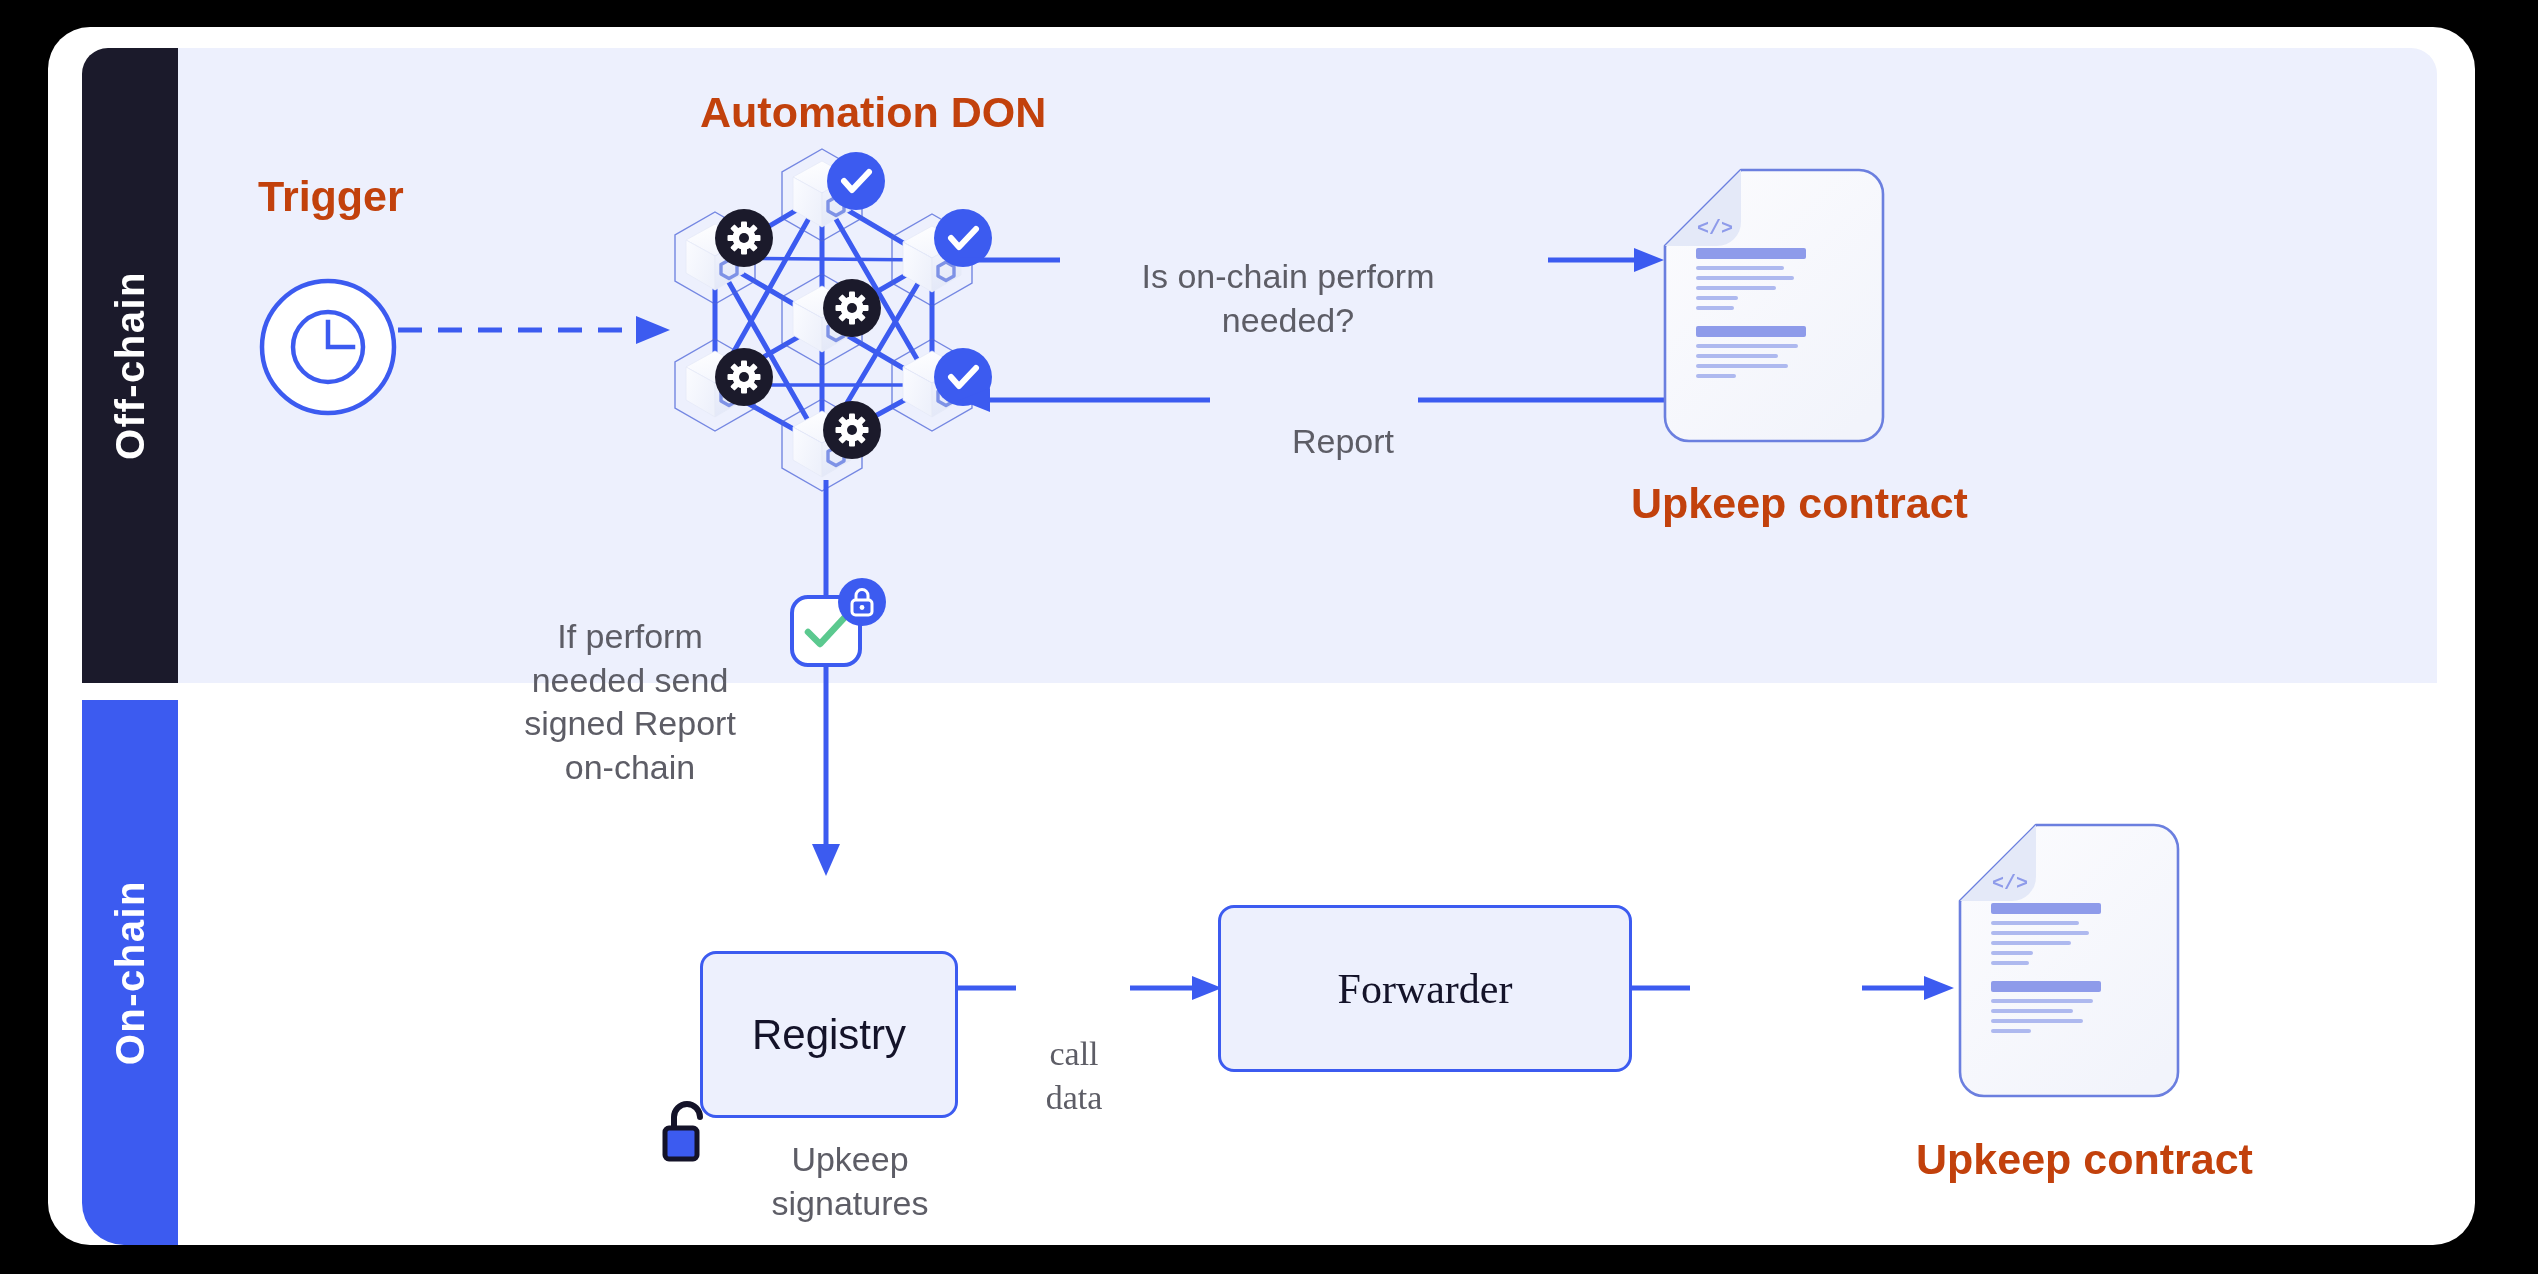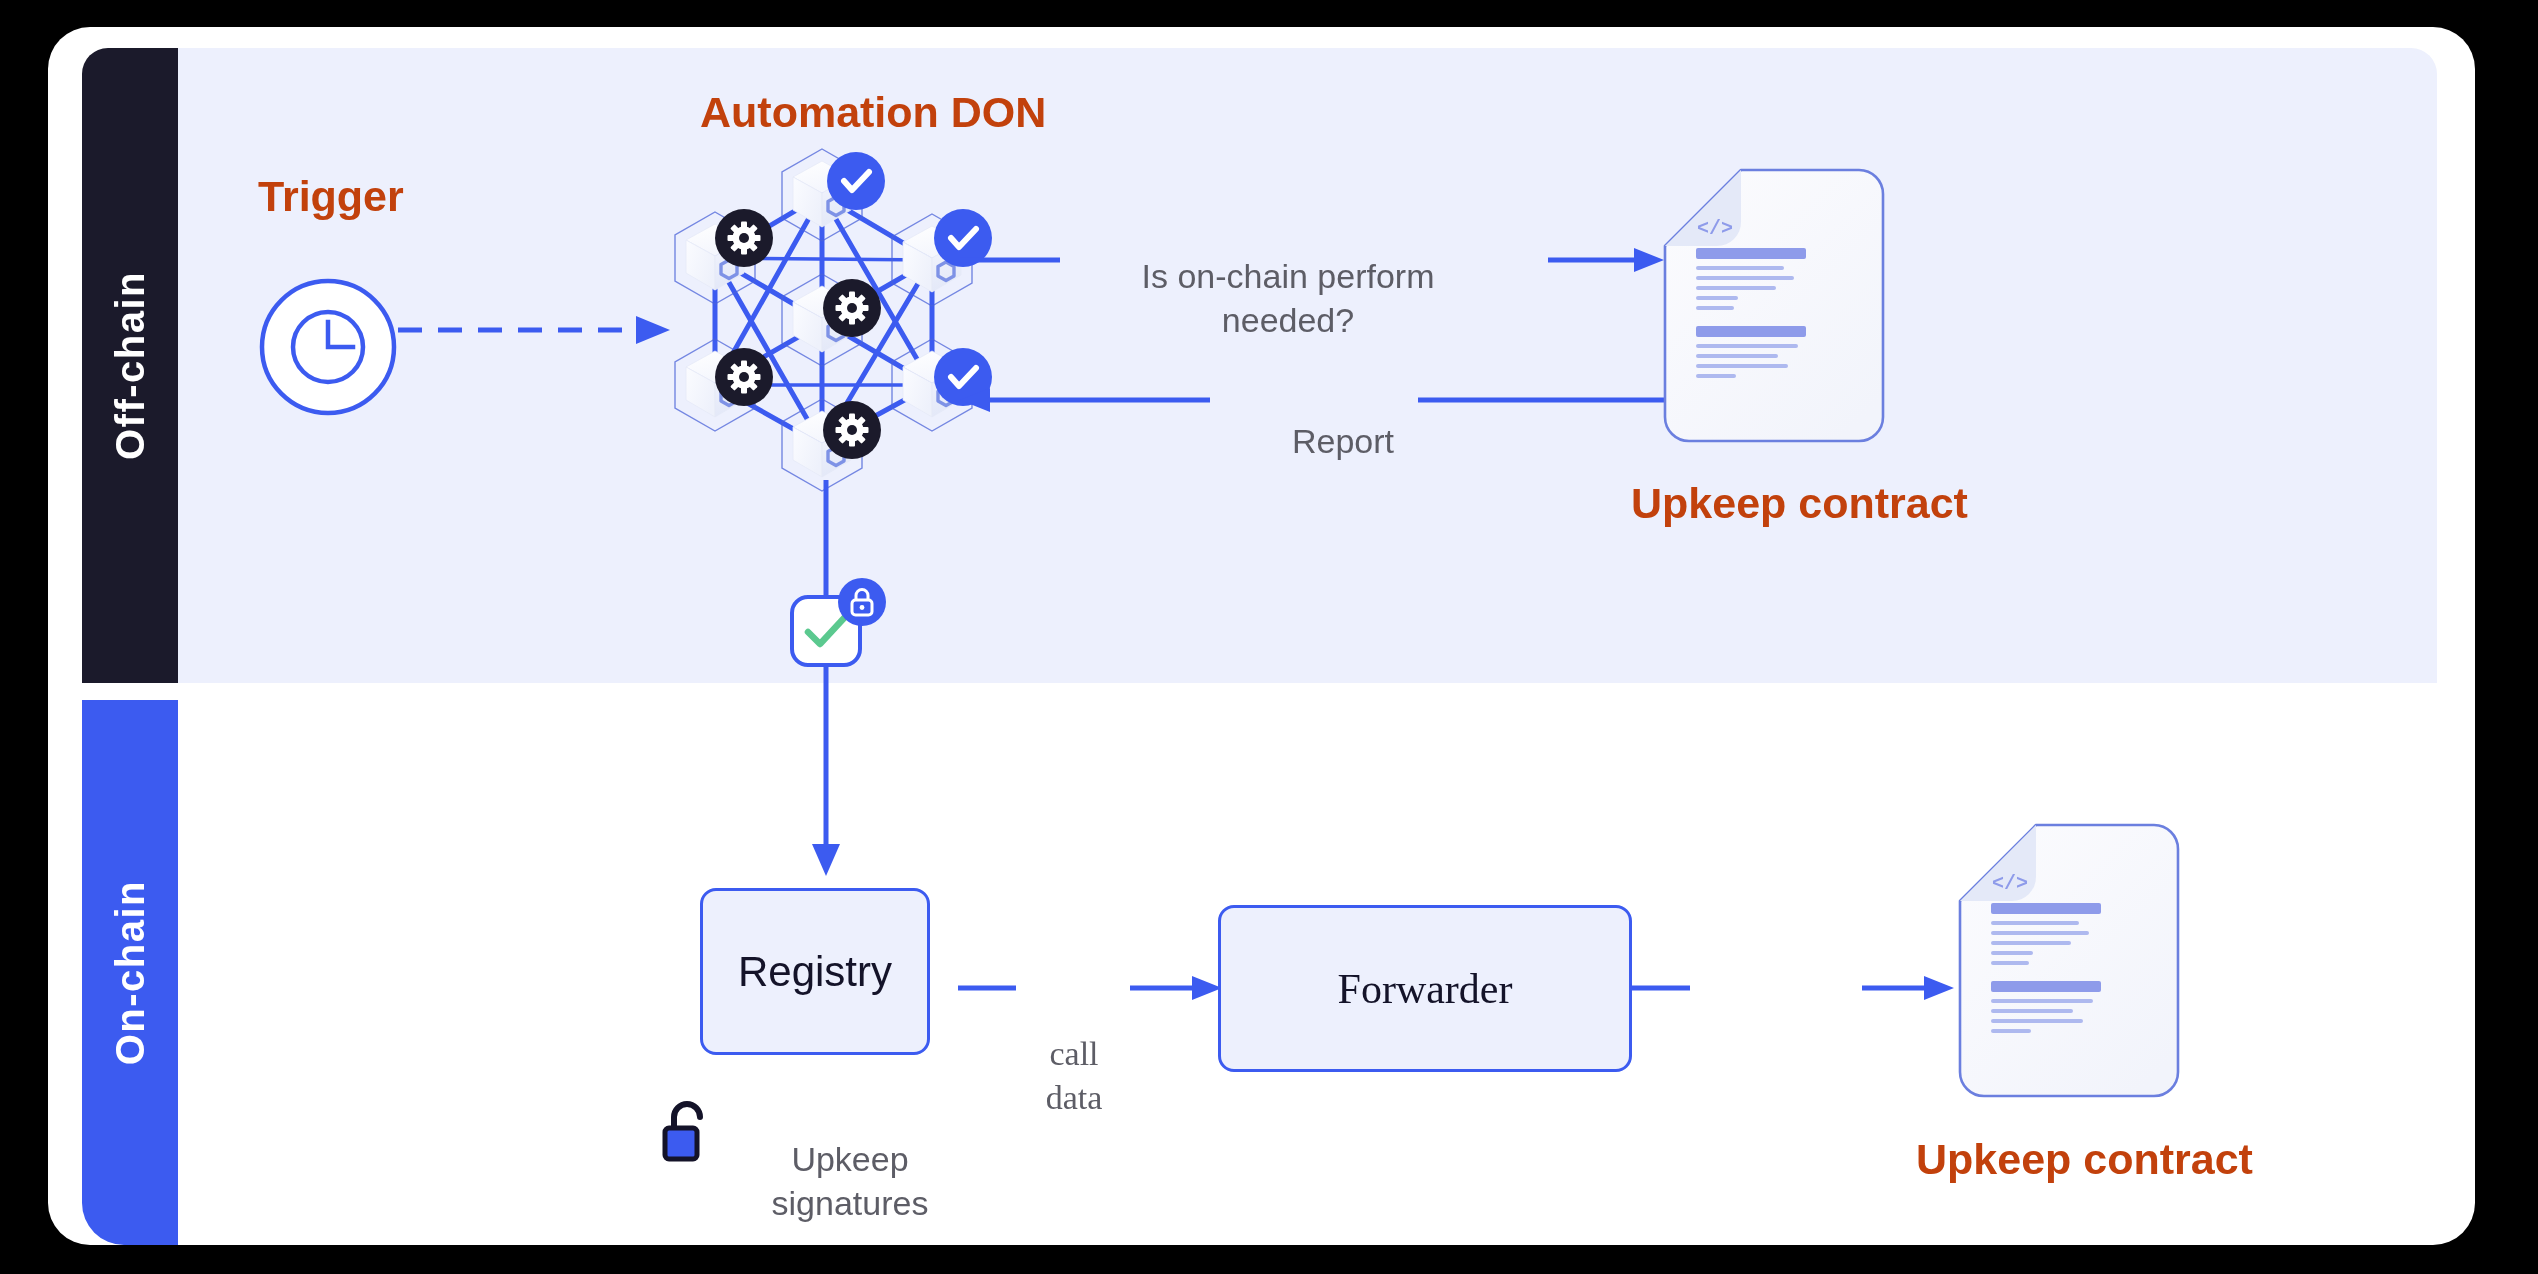--- a/index.html
+++ b/index.html
@@ -77,21 +77,21 @@
 
   
   .proc-box{
     position:absolute;
     background:#edf0fd;
     border:3px solid #3c5bf0;
     border-radius:16px;
     display:flex; align-items:center; justify-content:center;
     color:#141329; font-size:42px;
   }
-  .box-registry{ left:700px; top:888px; width:230px; height:167px; }
+  .box-registry{ left:700px; top:951px; width:258px; height:167px; }
   .box-forwarder{ left:1218px; top:905px; width:414px; height:167px;font-family:Liberation Serif, serif; }
 
   
   .unlock{ position:absolute; left:662px; top:1102px; width:52px; height:62px; }
 
   svg{ display:block; overflow:visible; }
 </style>
 </head>
 <body>
 
@@ -288,20 +288,24 @@
       <g fill="#aeb9ef">
         <rect x="33" y="176" width="102" height="4" rx="2"></rect>
         <rect x="33" y="186" width="82" height="4" rx="2"></rect>
         <rect x="33" y="196" width="92" height="4" rx="2"></rect>
         <rect x="33" y="206" width="40" height="4" rx="2"></rect>
       </g>
     </svg>
   </div>
   <div class="bold-label" style="left:1631px; top:479px;">Upkeep contract</div>
 
+  <div class="flow-label" style="left:470px; top:575px; width:320px;">If perform
+needed send
+signed Report
+on-chain</div>
 
   <svg style="position:absolute; left:810px; top:480px;" width="44" height="400">
     <line x1="16" y1="0" x2="16" y2="368" stroke="#3c5bf0" stroke-width="5"></line>
     <polygon points="2,364 16,396 30,364" fill="#3c5bf0"></polygon>
   </svg>
 
   <div class="report">
     <svg width="72" height="72" viewBox="0 0 72 72">
       <rect x="2" y="2" width="68" height="68" rx="16" fill="#ffffff" stroke="#3c5bf0" stroke-width="4"></rect>
       <path d="M18 37 L30 49 L55 22" fill="none" stroke="#5bc98f" stroke-width="6.5" stroke-linecap="round" stroke-linejoin="round"></path>

